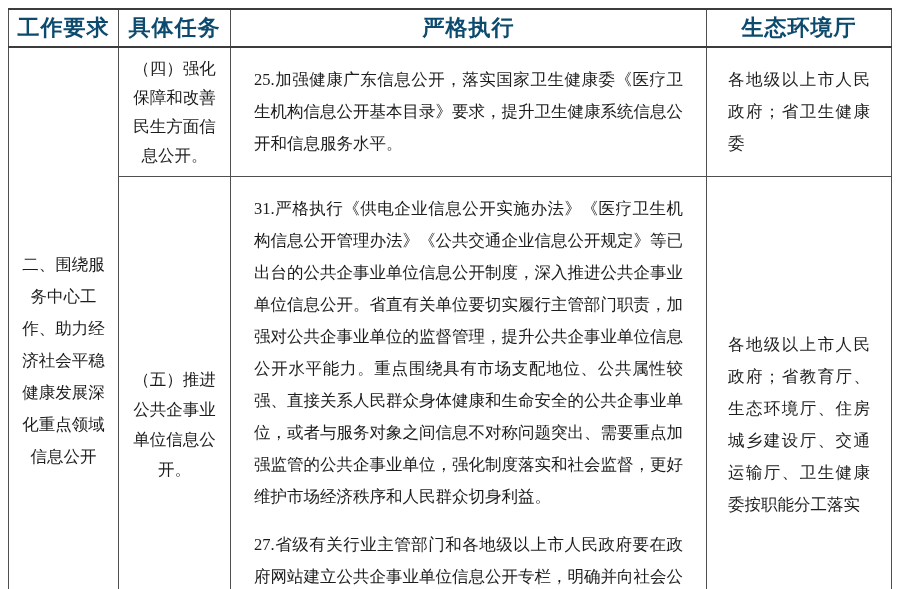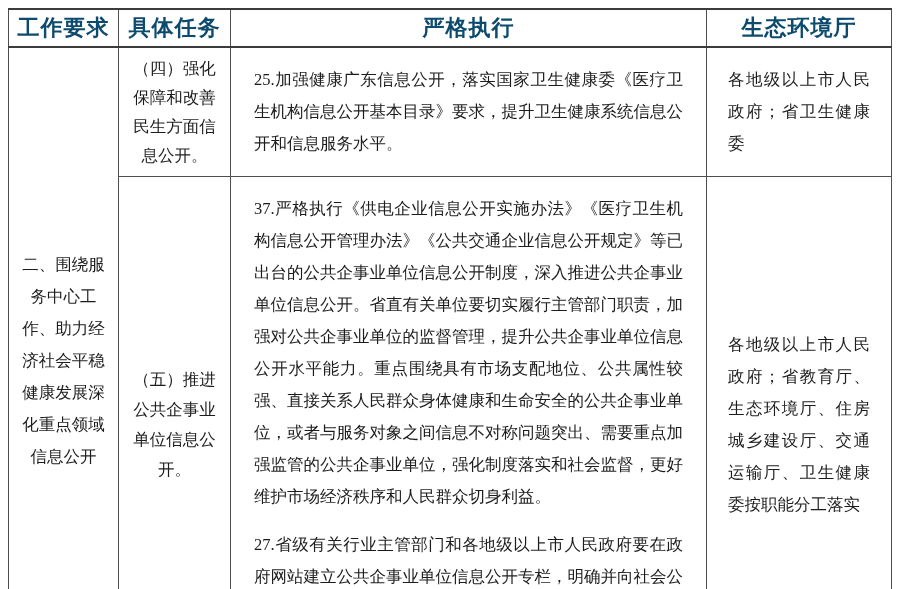--- a/index.html
+++ b/index.html
@@ -109,20 +109,20 @@
         <td class="section-cell" rowspan="2">二、围绕服务中心工作、助力经济社会平稳健康发展深化重点领域信息公开</td>
         <td class="task-cell tight">（四）强化保障和改善民生方面信息公开。</td>
         <td class="req-cell">
           <p>25.加强健康广东信息公开，落实国家卫生健康委《医疗卫生机构信息公开基本目录》要求，提升卫生健康系统信息公开和信息服务水平。</p>
         </td>
         <td class="unit-cell">各地级以上市人民政府；省卫生健康委</td>
       </tr>
       <tr class="row-2">
         <td class="task-cell">（五）推进公共企事业单位信息公开。</td>
         <td class="req-cell">
-          <p>37.严格执行《供电企业信息公开实施办法》《医疗卫生机构信息公开管理办法》《公共交通企业信息公开规定》等已出台的公共企事业单位信息公开制度，深入推进公共企事业单位信息公开。省直有关单位要切实履行主管部门职责，加强对公共企事业单位的监督管理，提升公共企事业单位信息公开水平能力。重点围绕具有市场支配地位、公共属性较强、直接关系人民群众身体健康和生命安全的公共企事业单位，或者与服务对象之间信息不对称问题突出、需要重点加强监管的公共企事业单位，强化制度落实和社会监督，更好维护市场经济秩序和人民群众切身利益。</p>
+          <p>31.严格执行《供电企业信息公开实施办法》《医疗卫生机构信息公开管理办法》《公共交通企业信息公开规定》等已出台的公共企事业单位信息公开制度，深入推进公共企事业单位信息公开。省直有关单位要切实履行主管部门职责，加强对公共企事业单位的监督管理，提升公共企事业单位信息公开水平能力。重点围绕具有市场支配地位、公共属性较强、直接关系人民群众身体健康和生命安全的公共企事业单位，或者与服务对象之间信息不对称问题突出、需要重点加强监管的公共企事业单位，强化制度落实和社会监督，更好维护市场经济秩序和人民群众切身利益。</p>
           <p>27.省级有关行业主管部门和各地级以上市人民政府要在政府网站建立公共企事业单位信息公开专栏，明确并向社会公开本系统或本地区范围内适用主体清单，归集展示各领域公共企事业单位信息公开平台。</p>
         </td>
         <td class="unit-cell">各地级以上市人民政府；省教育厅、生态环境厅、住房城乡建设厅、交通运输厅、卫生健康委按职能分工落实</td>
       </tr>
     </tbody>
   </table>
 </div>
 
 </body></html>

